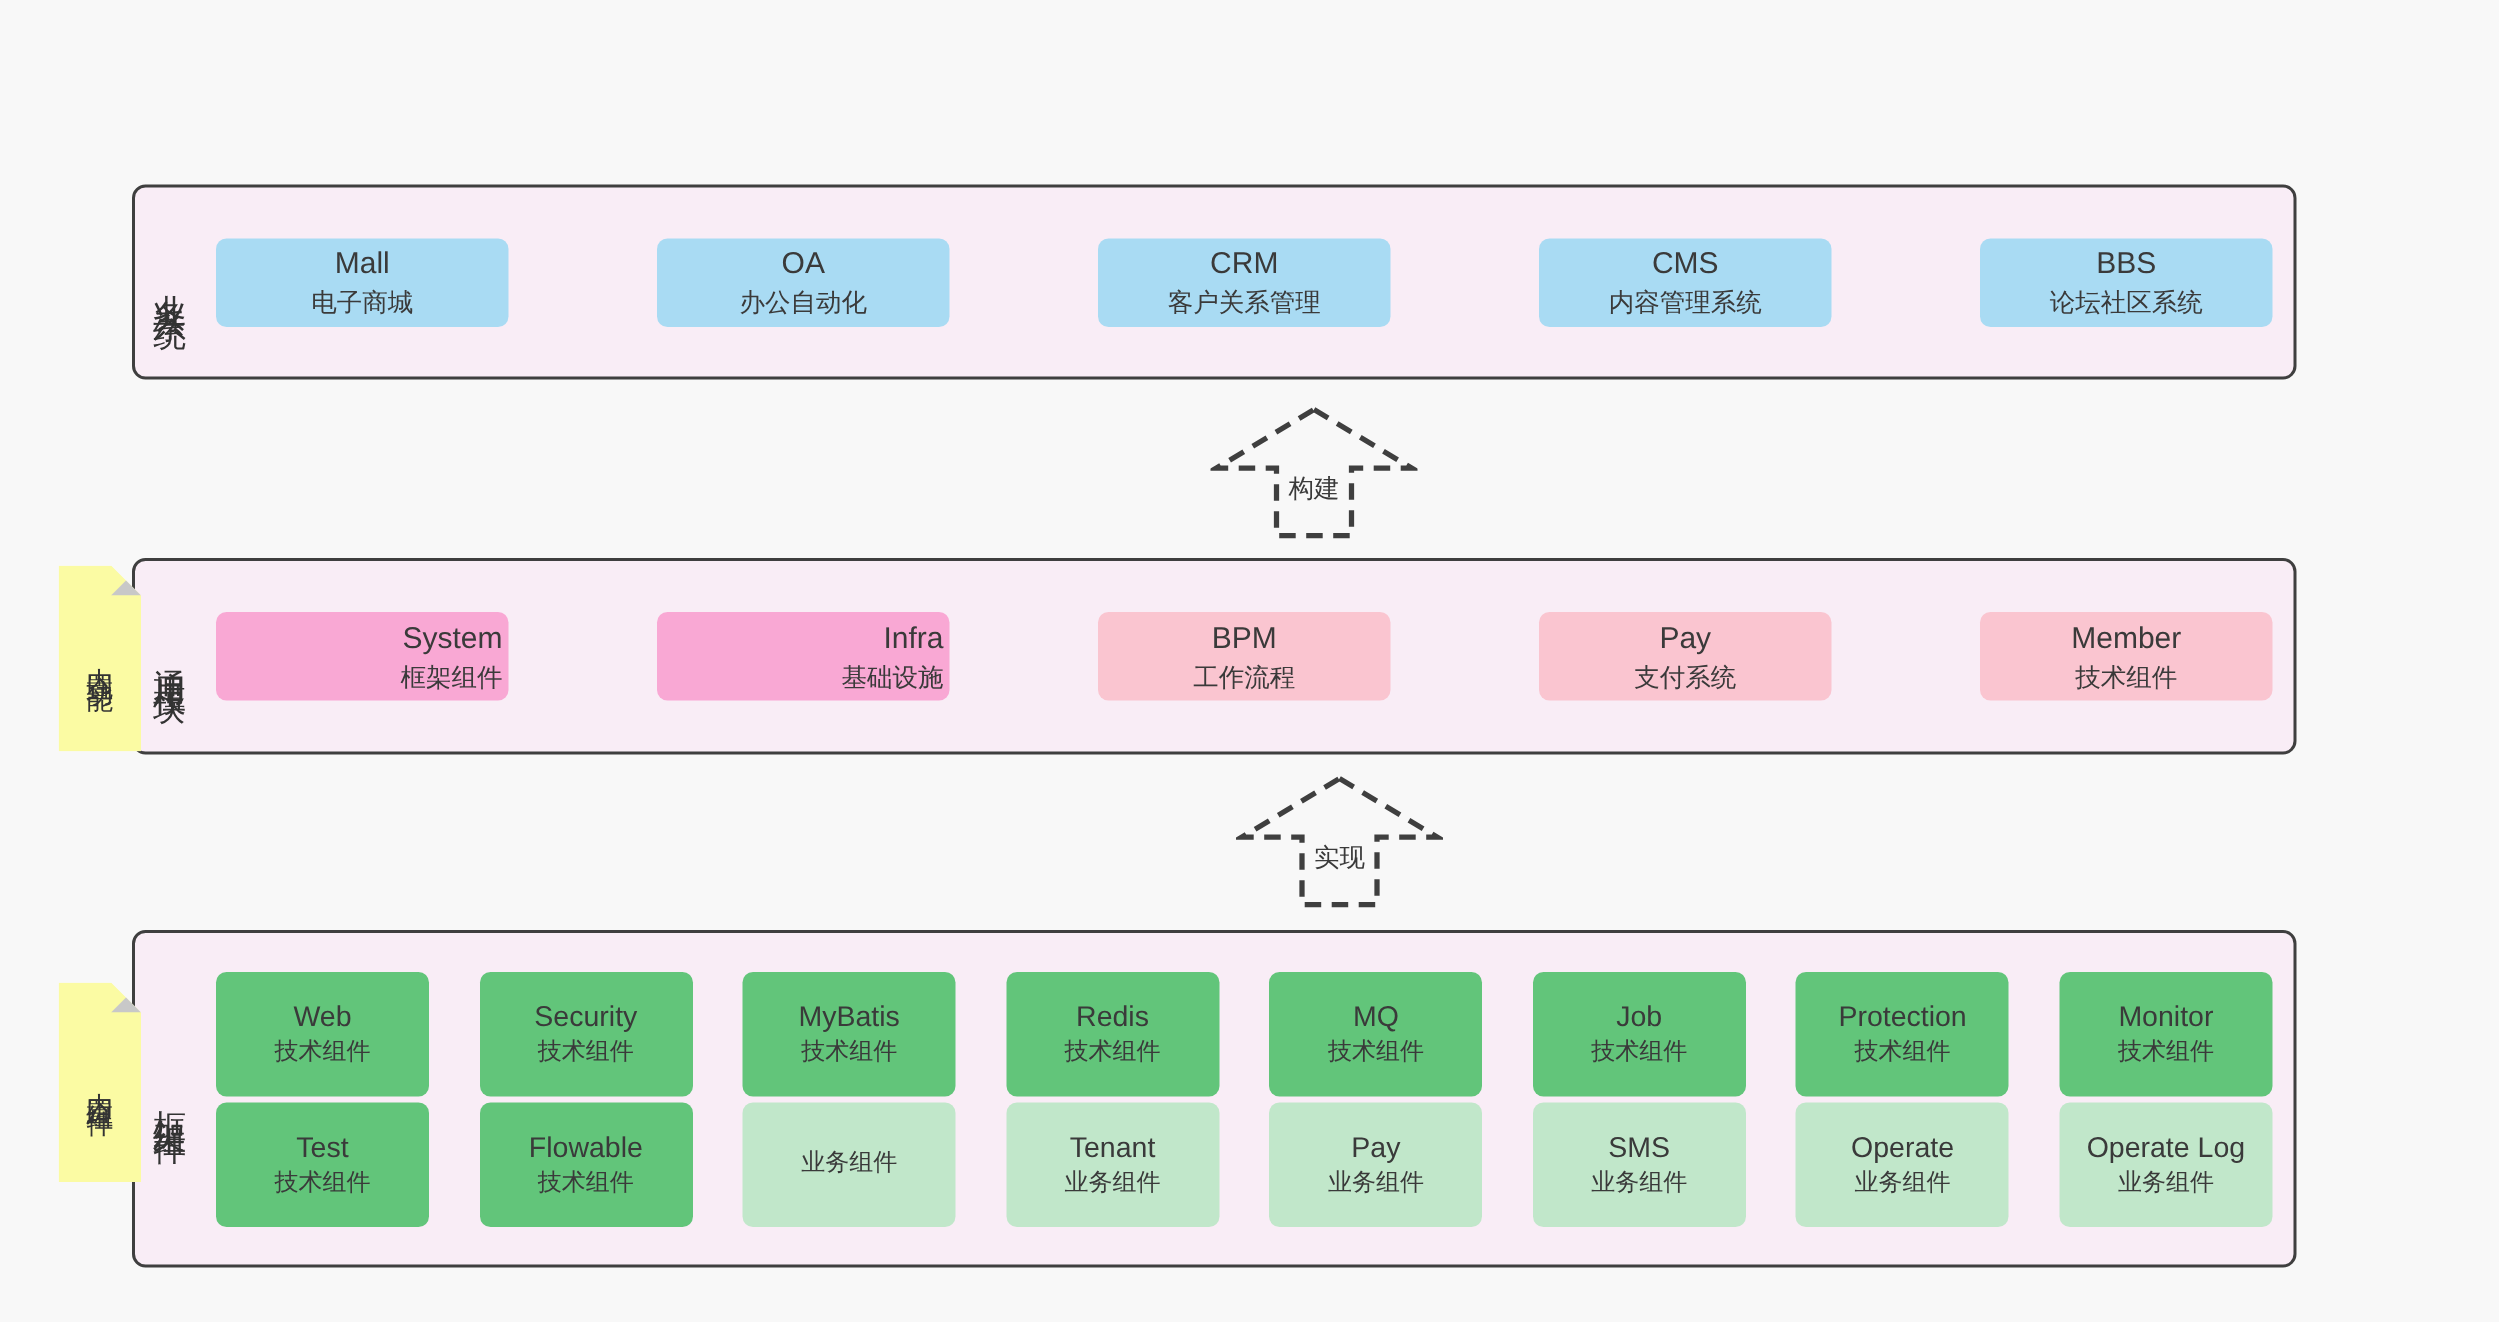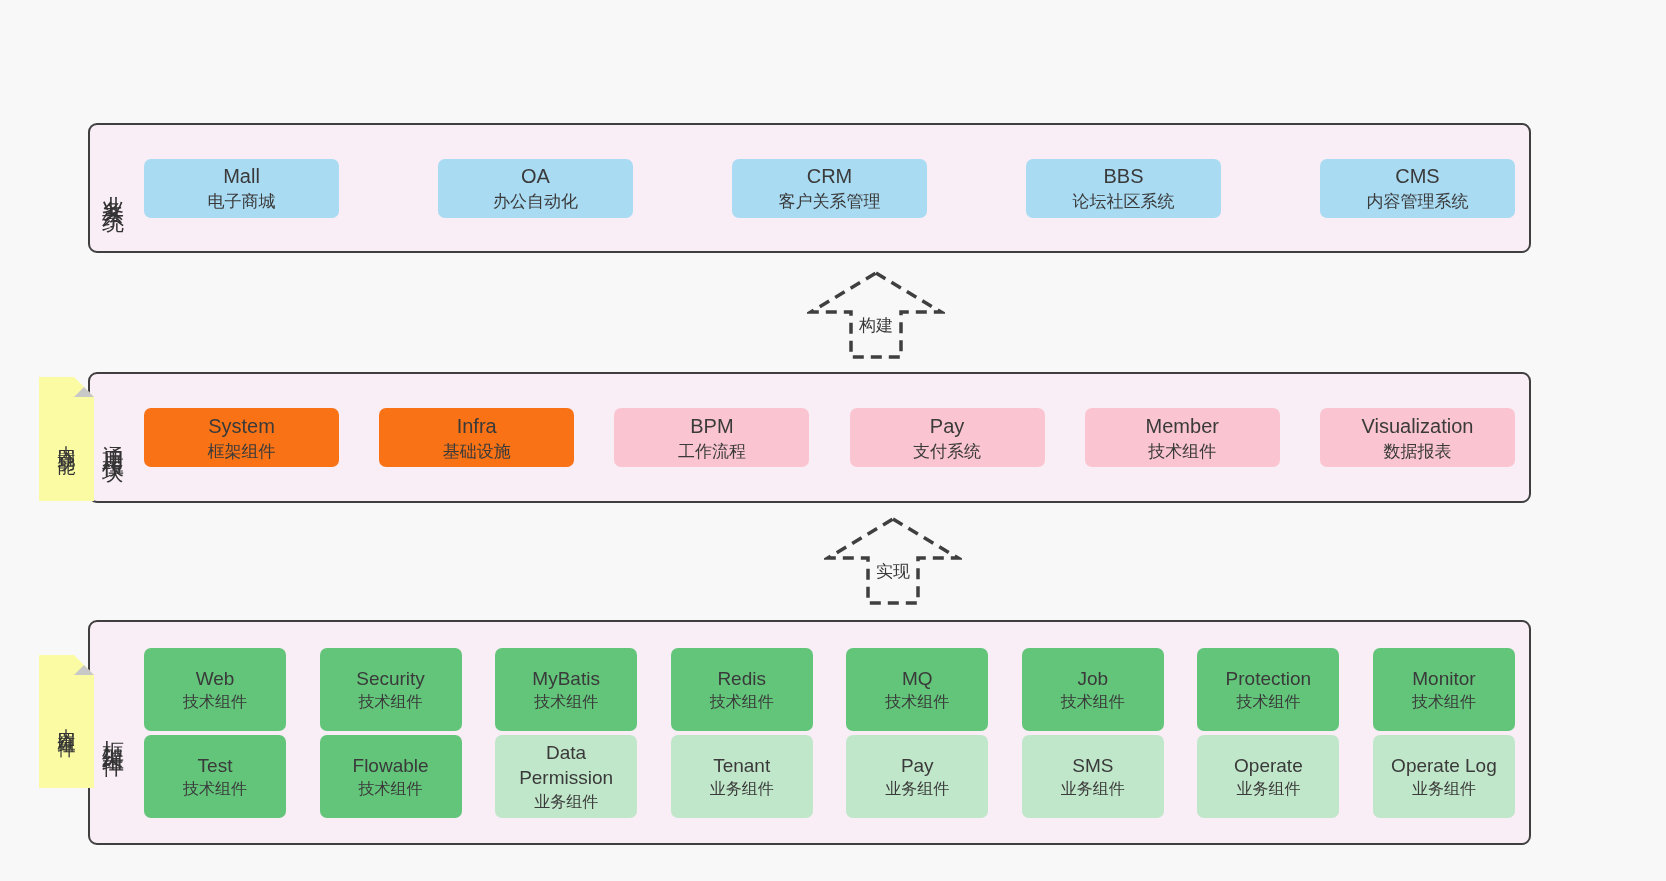--- a/index.html
+++ b/index.html
@@ -36,21 +36,21 @@
     align-items:center;justify-content:center;text-align:center;
     line-height:1.4;box-sizing:border-box;padding:2px 4px;
   }
   .lg{width:195px;height:59px;}
   .sm{width:142px;height:83px;line-height:1.32;}
   .box-title{font-size:20px;}
   .sm .box-title{font-size:19px;}
   .box-sub{font-size:17px;}
   .sm .box-sub{font-size:16px;font-family:Liberation Serif, serif;}
   .blue{background:#a9dbf3;}
-  .red{background:#f97316;}
+  .red{background:#f9a8d4;align-items:flex-end;}
   .pink{background:#fac5d0;}
   .green{background:#62c57a;}
   .lightgreen{background:#c1e7ca;}
   .sticky{
     position:absolute;left:39px;width:55px;background:#fbfba3;
     display:flex;align-items:center;justify-content:center;
     writing-mode:vertical-rl;text-orientation:upright;
     font-size:18px;letter-spacing:4px;color:#333;z-index:3;
     clip-path:polygon(0 0,calc(100% - 20px) 0,100% 20px,100% 100%,0 100%);
   }
@@ -84,26 +84,26 @@
     </div>
     <div class="box lg blue">
       <div class="box-title">OA</div>
       <div class="box-sub">办公自动化</div>
     </div>
     <div class="box lg blue">
       <div class="box-title">CRM</div>
       <div class="box-sub">客户关系管理</div>
     </div>
     <div class="box lg blue">
+      <div class="box-title">CMS</div>
+      <div class="box-sub">内容管理系统</div>
+    </div>
+    <div class="box lg blue">
       <div class="box-title">BBS</div>
       <div class="box-sub">论坛社区系统</div>
-    </div>
-    <div class="box lg blue">
-      <div class="box-title">CMS</div>
-      <div class="box-sub">内容管理系统</div>
     </div>
   </div>
 </div>
 
 <div class="arrow" id="arrow1">
   <svg viewBox="0 0 138 92">
     <polygon points="69,5 134,44 94,44 94,89 44,89 44,44 4,44" fill="#f8f8f8" stroke="#3f3f3f" stroke-width="3.5" stroke-dasharray="11,7"></polygon>
   </svg>
   <div class="arrow-label">构建</div>
 </div>
@@ -131,24 +131,20 @@
       <div class="box-sub">工作流程</div>
     </div>
     <div class="box lg pink">
       <div class="box-title">Pay</div>
       <div class="box-sub">支付系统</div>
     </div>
     <div class="box lg pink">
       <div class="box-title">Member</div>
       <div class="box-sub">技术组件</div>
     </div>
-    <div class="box lg pink">
-      <div class="box-title">Visualization</div>
-      <div class="box-sub">数据报表</div>
-    </div>
   </div>
 </div>
 
 <div class="arrow" id="arrow2">
   <svg viewBox="0 0 138 92">
     <polygon points="69,5 134,44 94,44 94,89 44,89 44,44 4,44" fill="#f8f8f8" stroke="#3f3f3f" stroke-width="3.5" stroke-dasharray="11,7"></polygon>
   </svg>
   <div class="arrow-label">实现</div>
 </div>
 
@@ -199,21 +195,20 @@
     <div class="row">
       <div class="box sm green">
         <div class="box-title">Test</div>
         <div class="box-sub">技术组件</div>
       </div>
       <div class="box sm green">
         <div class="box-title">Flowable</div>
         <div class="box-sub">技术组件</div>
       </div>
       <div class="box sm lightgreen">
-        <div class="box-title">Data Permission</div>
         <div class="box-sub">业务组件</div>
       </div>
       <div class="box sm lightgreen">
         <div class="box-title">Tenant</div>
         <div class="box-sub">业务组件</div>
       </div>
       <div class="box sm lightgreen">
         <div class="box-title">Pay</div>
         <div class="box-sub">业务组件</div>
       </div>

